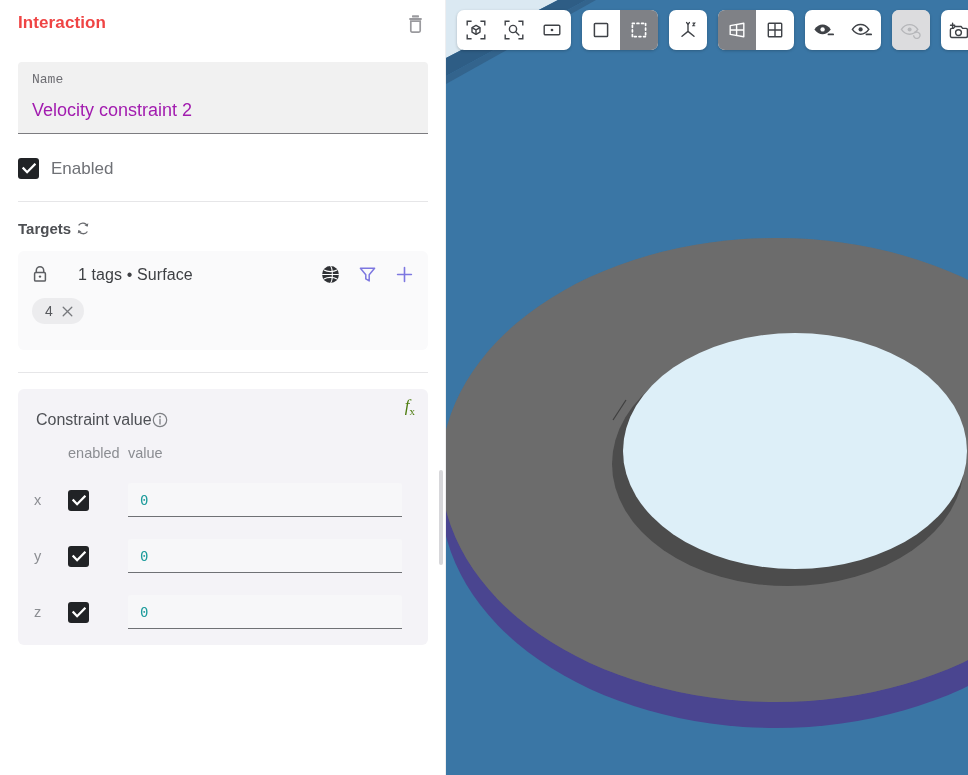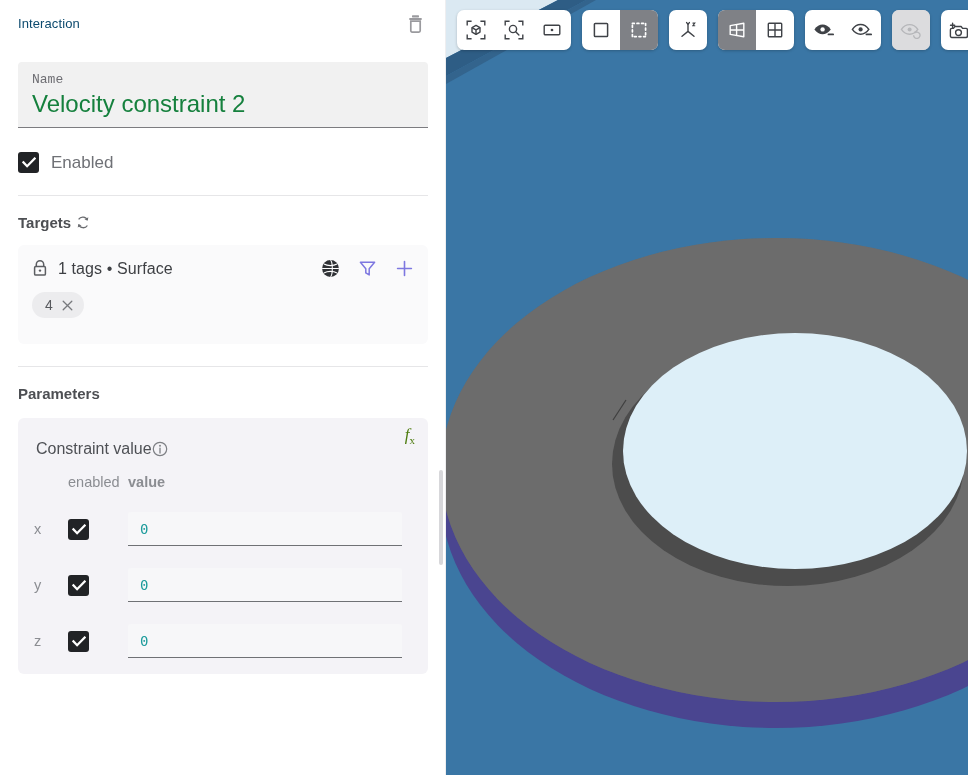--- a/index.html
+++ b/index.html
@@ -18,38 +18,38 @@
     background:#ffffff;
     box-sizing:border-box;
     overflow:hidden;
   }
 
   .panel-header{
     display:flex;align-items:center;justify-content:space-between;
     height:46px;padding:0 18px;box-sizing:border-box;
   }
   .panel-title{
-    font-size:13px;font-weight:normal;color:#0c4a6e;letter-spacing:.1px;
+    font-size:17px;font-weight:bold;color:#ef4444;letter-spacing:.1px;
   }
   .icon-btn{
     display:flex;align-items:center;justify-content:center;
     width:26px;height:26px;cursor:pointer;color:#9a9a9e;
   }
 
   
   .name-field{
     margin:16px 18px 0 18px;
     background:#f1f1f1;
     border-bottom:1.4px solid #7c7c80;
     border-radius:4px 4px 0 0;
     padding:8px 14px 10px 14px;
     box-sizing:border-box;
   }
   .name-label{font-size:13px;color:#6e6e73;line-height:20px;font-family:Liberation Mono, monospace;}
-  .name-value{font-size:24px;color:#15803d;line-height:26px;margin-top:1px;}
+  .name-value{font-size:18px;color:#a21caf;line-height:26px;margin-top:7px;}
 
   
   .enabled-row{
     display:flex;align-items:center;gap:12px;
     margin:24px 18px 0 18px;
   }
   .cb{
     width:21px;height:21px;border-radius:3px;background:#212326;
     display:flex;align-items:center;justify-content:center;flex:0 0 auto;
     cursor:pointer;
@@ -70,21 +70,21 @@
   .refresh-ico{color:#6a6c70;display:flex;align-items:center;cursor:pointer;}
 
   
   .targets-card{
     margin:14px 18px 0 18px;
     background:#fafafb;
     border-radius:6px;
     padding:14px 14px 26px 14px;
     box-sizing:border-box;
   }
-  .targets-row{display:flex;align-items:center;}
+  .targets-row{display:flex;align-items:center;gap:20px;}
   .lock-ico{color:#5c5e62;display:flex;align-items:center;margin-right:10px;}
   .targets-text{font-size:16px;color:#3e4044;letter-spacing:.1px;}
   .targets-actions{margin-left:auto;display:flex;align-items:center;gap:18px;}
   .act{display:flex;align-items:center;justify-content:center;cursor:pointer;}
   .chips{margin-top:14px;display:flex;gap:8px;}
   .chip{
     display:flex;align-items:center;gap:9px;
     background:#ececee;border-radius:13px;
     height:26px;padding:0 11px 0 13px;box-sizing:border-box;
     cursor:pointer;
@@ -111,21 +111,21 @@
     display:flex;align-items:center;
     font-size:16px;color:#4e5055;margin:8px 0 0 2px;
   }
   .info-ico{color:#7d7f84;display:flex;align-items:center;cursor:pointer;}
   .grid-head{
     display:flex;align-items:center;margin-top:16px;
     font-size:14.5px;color:#8b8d92;
   }
   .col-axis{width:34px;flex:0 0 auto;}
   .col-en{width:60px;flex:0 0 auto;}
-  .col-val{flex:1 1 auto;font-weight:bold;}
+  .col-val{flex:1 1 auto;}
   .prow{display:flex;align-items:center;margin-top:22px;}
   .axis-lbl{width:34px;flex:0 0 auto;font-size:14.5px;color:#8b8d92;}
   .prow .col-en{display:flex;align-items:center;}
   .valbox{
     flex:1 1 auto;margin-right:10px;
     background:#f7f7f9;border-bottom:1.2px solid #6f7175;
     border-radius:3px 3px 0 0;
     height:34px;display:flex;align-items:center;padding:0 12px;
     box-sizing:border-box;cursor:text;
   }
@@ -260,23 +260,20 @@
             <svg width="11" height="11" viewBox="0 0 11 11" fill="none">
               <path d="M1.2 1.2l8.6 8.6M9.8 1.2l-8.6 8.6" stroke="#77797d" stroke-width="1.3" stroke-linecap="round"></path>
             </svg>
           </span>
         </div>
       </div>
     </div>
 
     <div class="hr"></div>
 
-    <div class="section-title">
-      <span>Parameters</span>
-    </div>
 
     <div class="params-card">
       <div class="fx"><span>f</span><sub>x</sub></div>
 
       <div class="param-name">
         <span>Constraint value</span>
         <span class="info-ico">
           <svg width="16" height="16" viewBox="0 0 16 16" fill="none">
             <circle cx="8" cy="8" r="6.7" stroke="#7d7f84" stroke-width="1.2"></circle>
             <circle cx="8" cy="4.7" r="0.95" fill="#7d7f84"></circle>

